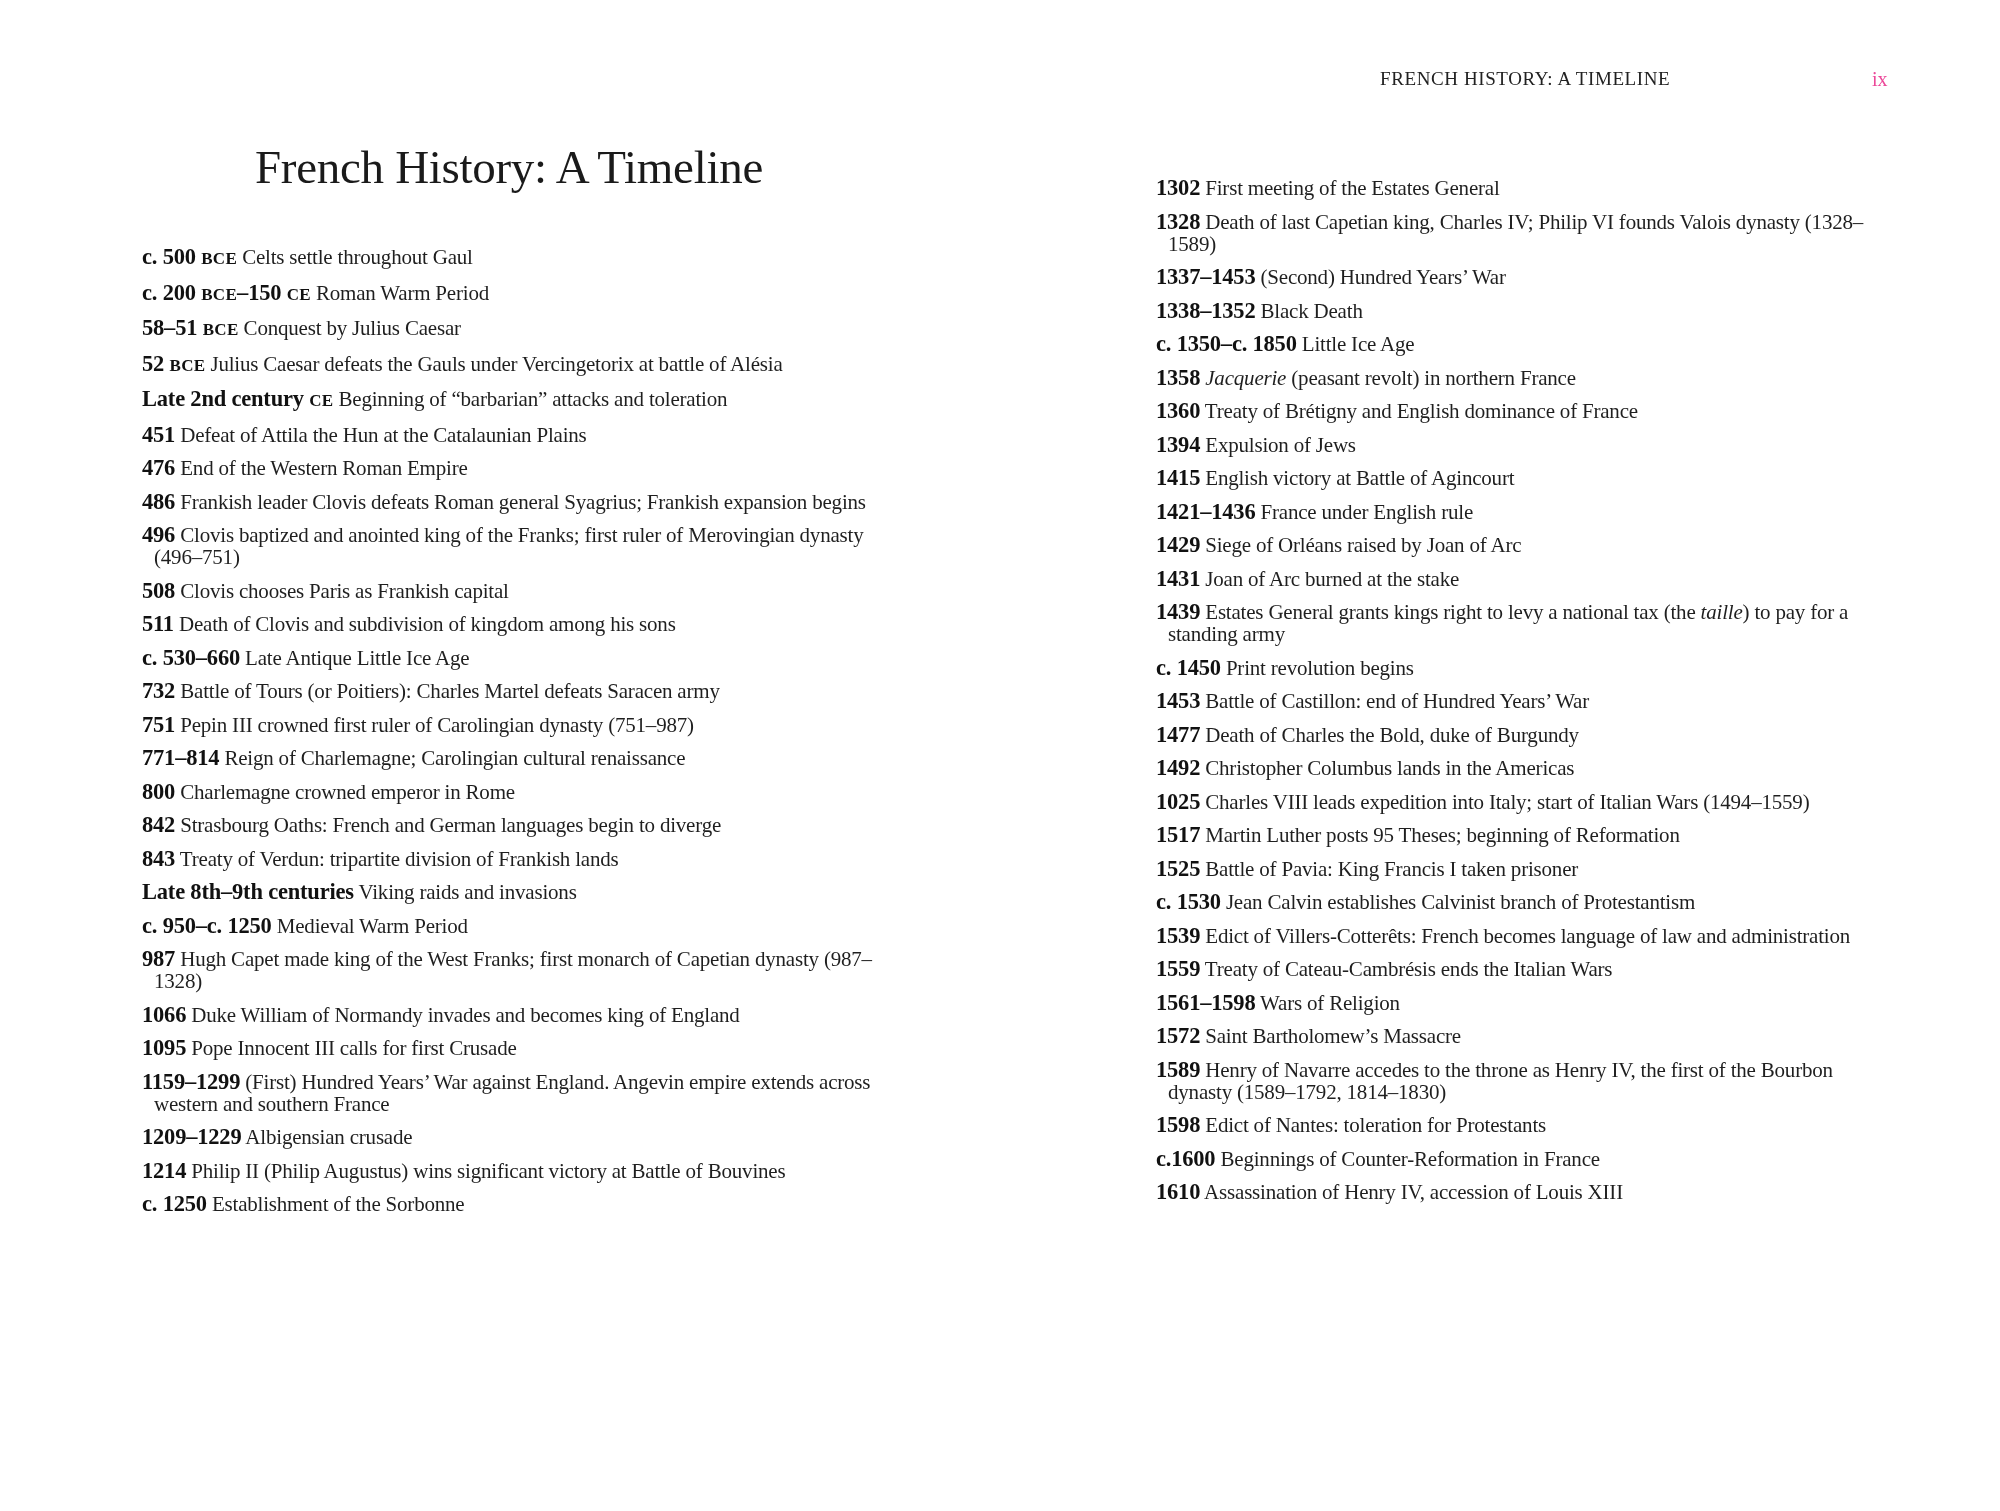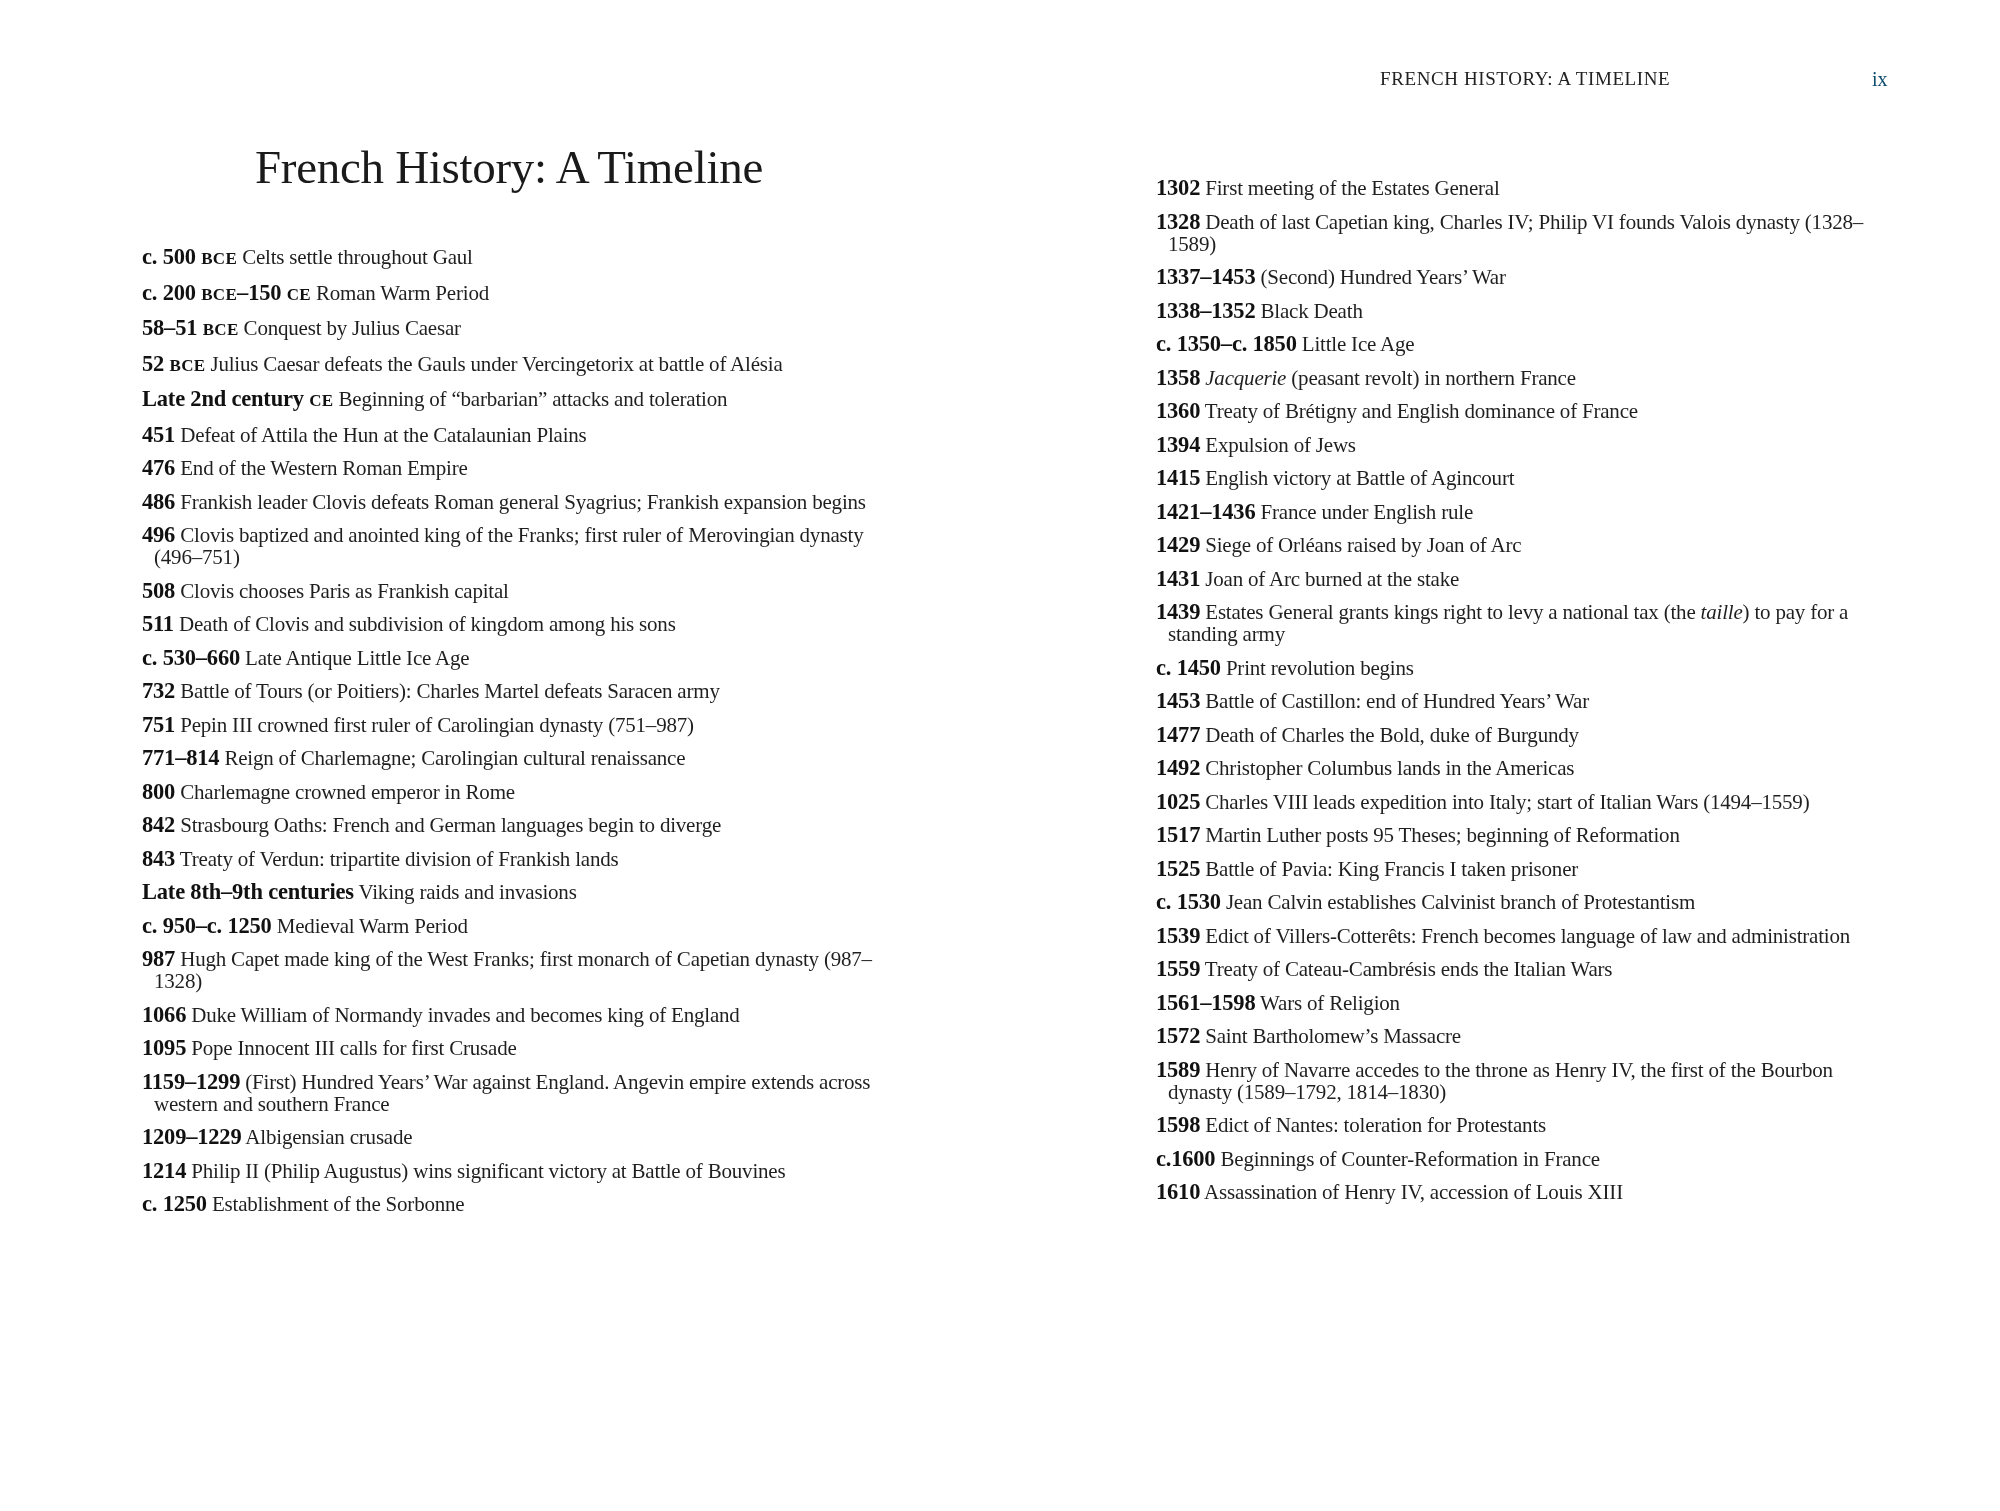--- a/index.html
+++ b/index.html
@@ -1,21 +1,21 @@
 <!DOCTYPE html>
 <html><head>
 <meta charset="utf-8">
 <style>
   html, body { margin:0; padding:0; background:#ffffff; }
   body { width:2000px; height:1511px; position:relative; overflow:hidden; color:#1a1a1a; }
   .page { position:absolute; top:0; height:1446px; }
   .page-left { left:0; width:1000px; }
   .page-right { left:1000px; width:1000px; }
   .running-head { position:absolute; top:68px; left:380px; font-family:"Liberation Serif", serif; font-size:19px; letter-spacing:0.6px; color:#222; }
-  .folio { position:absolute; top:68px; left:872px; font-family:"Liberation Serif", serif; font-size:20px; color:#0c4a6e; }
+  .folio { position:absolute; top:68px; left:872px; font-family:"Liberation Serif", serif; font-size:20px; color:#ec4899; }
   .title { position:absolute; top:140px; left:255px; font-family:"Liberation Serif", serif; font-size:47px; font-weight:normal; margin:0; color:#1a1a1a; letter-spacing:-0.3px; }
   .timeline { position:absolute; margin:4px; padding:0; list-style:none; font-family:Liberation Serif, serif; font-size:21px; line-height:22px; color:#1f1f1f; }
   .left-list { top:242px; left:138px; width:740px; }
   .right-list { top:173px; left:152px; width:740px; }
   .entry { margin:0 0 11.5px 0; padding-left:12px; text-indent:-12px; letter-spacing:-0.2px; }
   .date { font-weight:bold; font-size:22.5px; color:#111; }
   .era { font-weight:bold; font-size:17px; letter-spacing:0.3px; }
   .desc-it { font-style:italic; }
 </style>
 </head>

